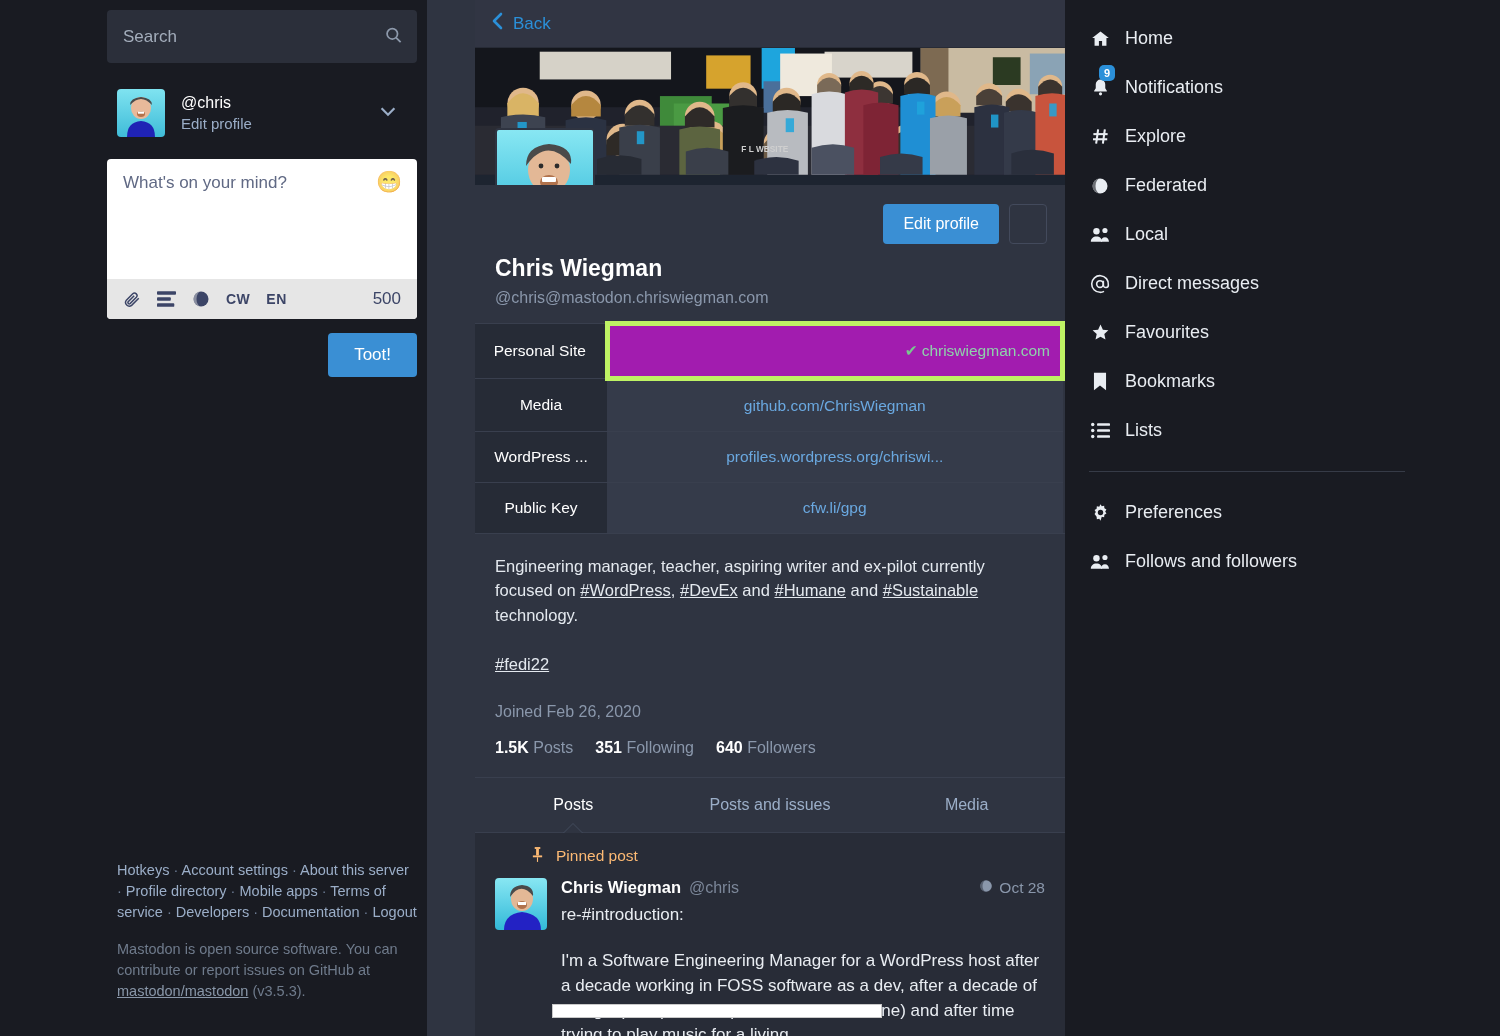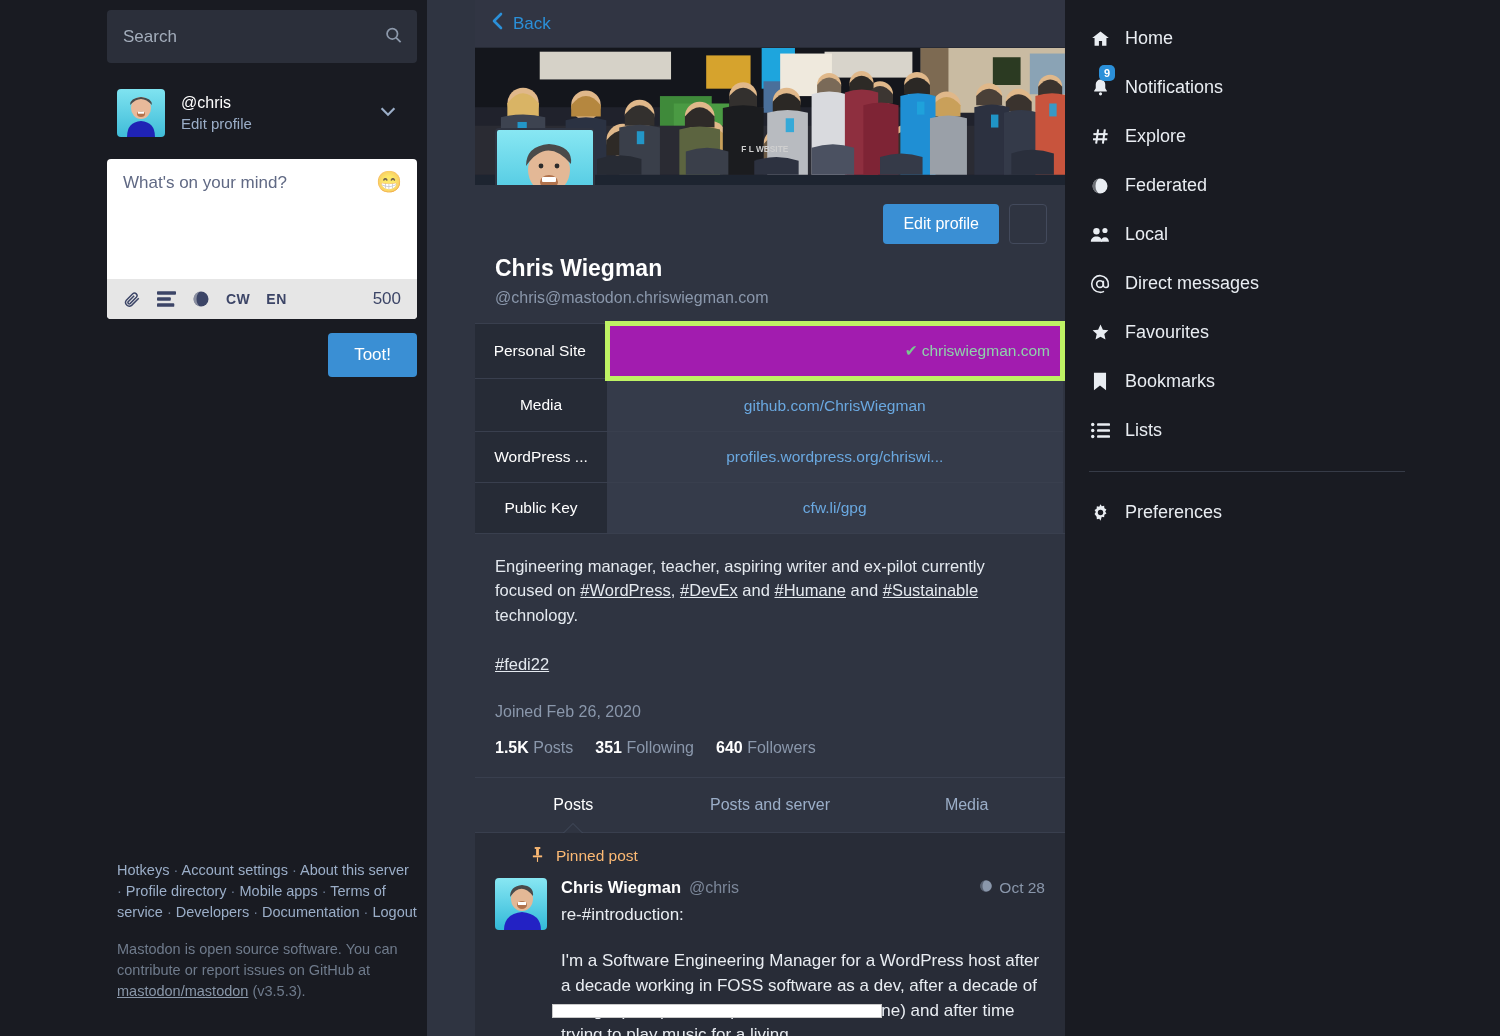--- a/index.html
+++ b/index.html
@@ -507,21 +507,21 @@
         <span>Following</span>
       </div>
       <div class="stat">
         <b>640</b>
         <span>Followers</span>
       </div>
     </div>
 
     <div class="tabs">
       <div class="tab active">Posts</div>
-      <div class="tab">Posts and server</div>
+      <div class="tab">Posts and issues</div>
       <div class="tab">Media</div>
     </div>
 
     <div class="status">
       <div class="pinned">
         <span>
           <svg width="13" height="15" viewBox="0 0 14 16" fill="currentColor">
             <rect x="4" y="0" width="6" height="2"></rect>
               <rect x="5.5" y="2" width="3" height="7"></rect>
             <rect x="2" y="9" width="10" height="2"></rect>
@@ -676,15 +676,26 @@
     <a class="nav-item">
       <span class="nav-icon">
         <svg width="19" height="19" viewBox="0 0 24 24" fill="currentColor">
           <path d="M12 1.5l1.6 2.6 3-.6.3 3 2.6 1.6-1.6 2.6 1.6 2.6-2.6 1.6-.3 3-3-.6L12 22.5l-1.6-2.6-3 .6-.3-3L4.5 14l1.6-2.6L4.5 8.8l2.6-1.6.3-3 3 .6z"></path>
           <circle cx="12" cy="12" r="3.4" fill="#191b22"></circle>
         </svg>
       </span>
       <span>Preferences</span>
     </a>
 
+    <a class="nav-item">
+      <span class="nav-icon">
+        <svg width="21" height="19" viewBox="0 0 26 20" fill="currentColor">
+          <circle cx="8" cy="6" r="4"></circle>
+            <path d="M1 19c0-4 3-6.5 7-6.5s7 2.5 7 6.5z"></path>
+          <circle cx="18.5" cy="5" r="3.2"></circle>
+            <path d="M13.5 19c0-3.4 2.3-5.6 5-5.6s5 2.2 5 5.6z"></path>
+        </svg>
+      </span>
+      <span>Follows and followers</span>
+    </a>
   </div>
 
 </div>
 
 </body></html>

